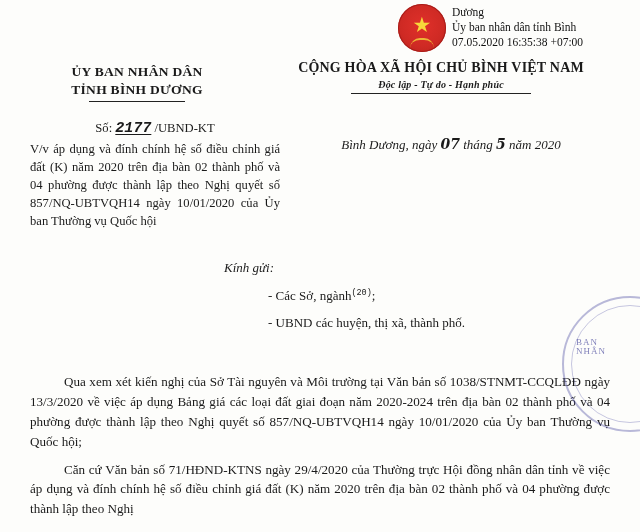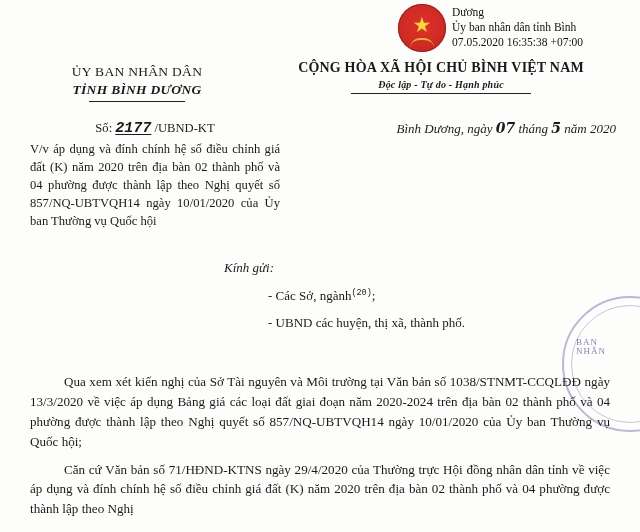--- a/index.html
+++ b/index.html
@@ -82,29 +82,28 @@
   }
   .hdr-left {
     position: absolute;
     left: 24px;
     top: 8px;
     width: 226px;
     text-align: center;
   }
   .hdr-left .l1 {
     font-size: 13.5px;
-    font-weight: normal;
+    font-weight: bold;
     letter-spacing: .3px;
   }
   .hdr-left .l2 {
     font-size: 13.5px;
     font-weight: bold;
     letter-spacing: .3px;
     margin-top: 2px;
-    font-style: italic;
   }
   .hdr-left .rule {
     width: 96px;
     height: 1px;
     background: #222;
     margin: 3px auto 0;
   }
   .hdr-right {
     position: absolute;
     left: 258px;
@@ -154,25 +153,25 @@
     text-underline-offset: 2px;
   }
   .ref-subject {
     text-align: justify;
   }
 
   
   .place-date {
     position: absolute;
     left: 286px;
-    top: 120px;
+    top: 136px;
     width: 330px;
     font-size: 13px;
     font-style: italic;
-    text-align: right;
+    text-align: center;
   }
   .place-date .hand {
     font-family: "DejaVu Serif", serif;
     font-style: italic;
     font-weight: bold;
     font-size: 14px;
   }
 
   
   .recipients {

